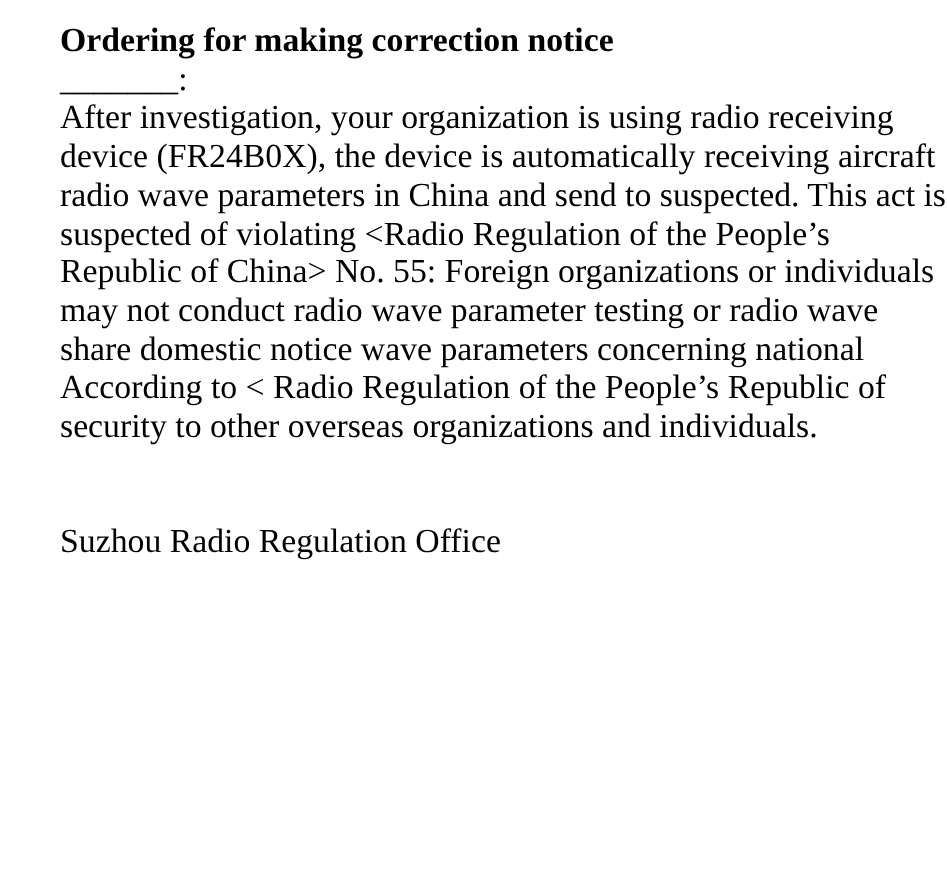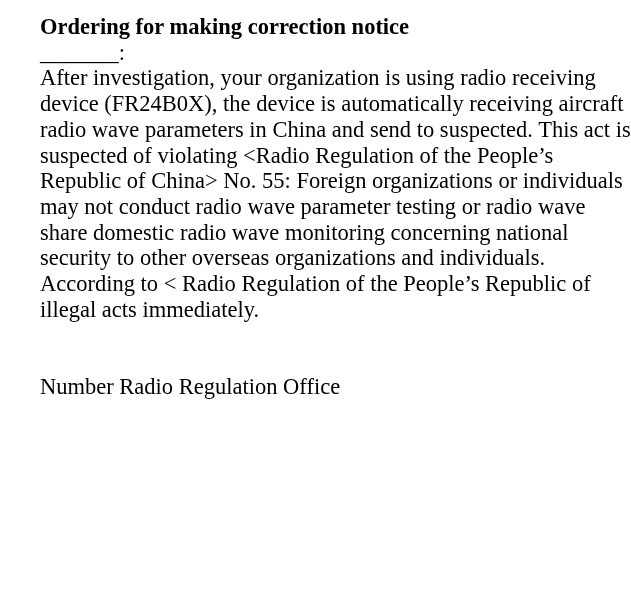--- a/index.html
+++ b/index.html
@@ -45,24 +45,23 @@
 
   <div class="line">_______:</div>
 
   <div class="body-block">
     <div class="line">After investigation, your organization is using radio receiving</div>
     <div class="line">device (FR24B0X), the device is automatically receiving aircraft</div>
     <div class="line">radio wave parameters in China and send to suspected. This act is</div>
     <div class="line">suspected of violating &lt;Radio Regulation of the People’s</div>
     <div class="line">Republic of China&gt; No. 55: Foreign organizations or individuals</div>
     <div class="line">may not conduct radio wave parameter testing or radio wave</div>
-    <div class="line">share domestic radio wave monitoring concerning national</div>
+    <div class="line">share domestic notice wave parameters concerning national</div>
+    <div class="line">According to &lt; Radio Regulation of the People’s Republic of</div>
     <div class="line">security to other overseas organizations and individuals.</div>
-    <div class="line">According to &lt; Radio Regulation of the People’s Republic of</div>
-    <div class="line">illegal acts immediately.</div>
   </div>
 
 
   <div class="signature-block">
-    <div class="line">Number Radio Regulation Office</div>
+    <div class="line">Suzhou Radio Regulation Office</div>
   </div>
 
 </div>
 
 </body></html>

